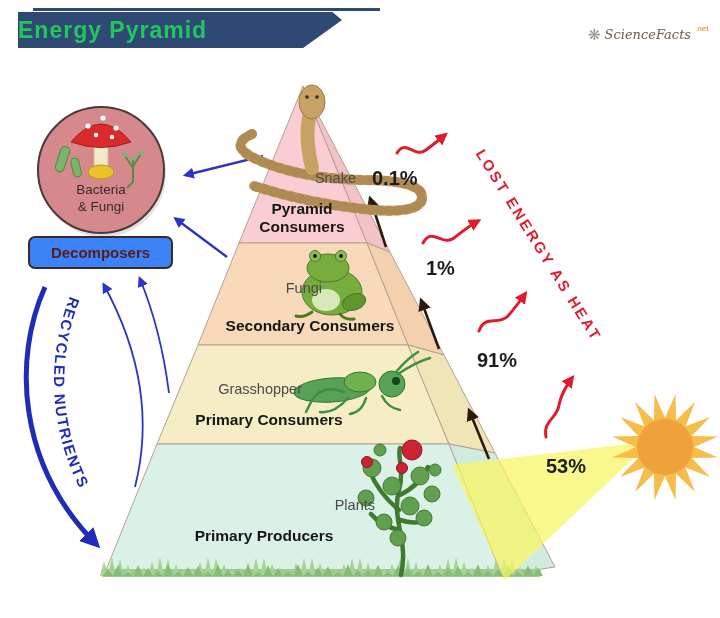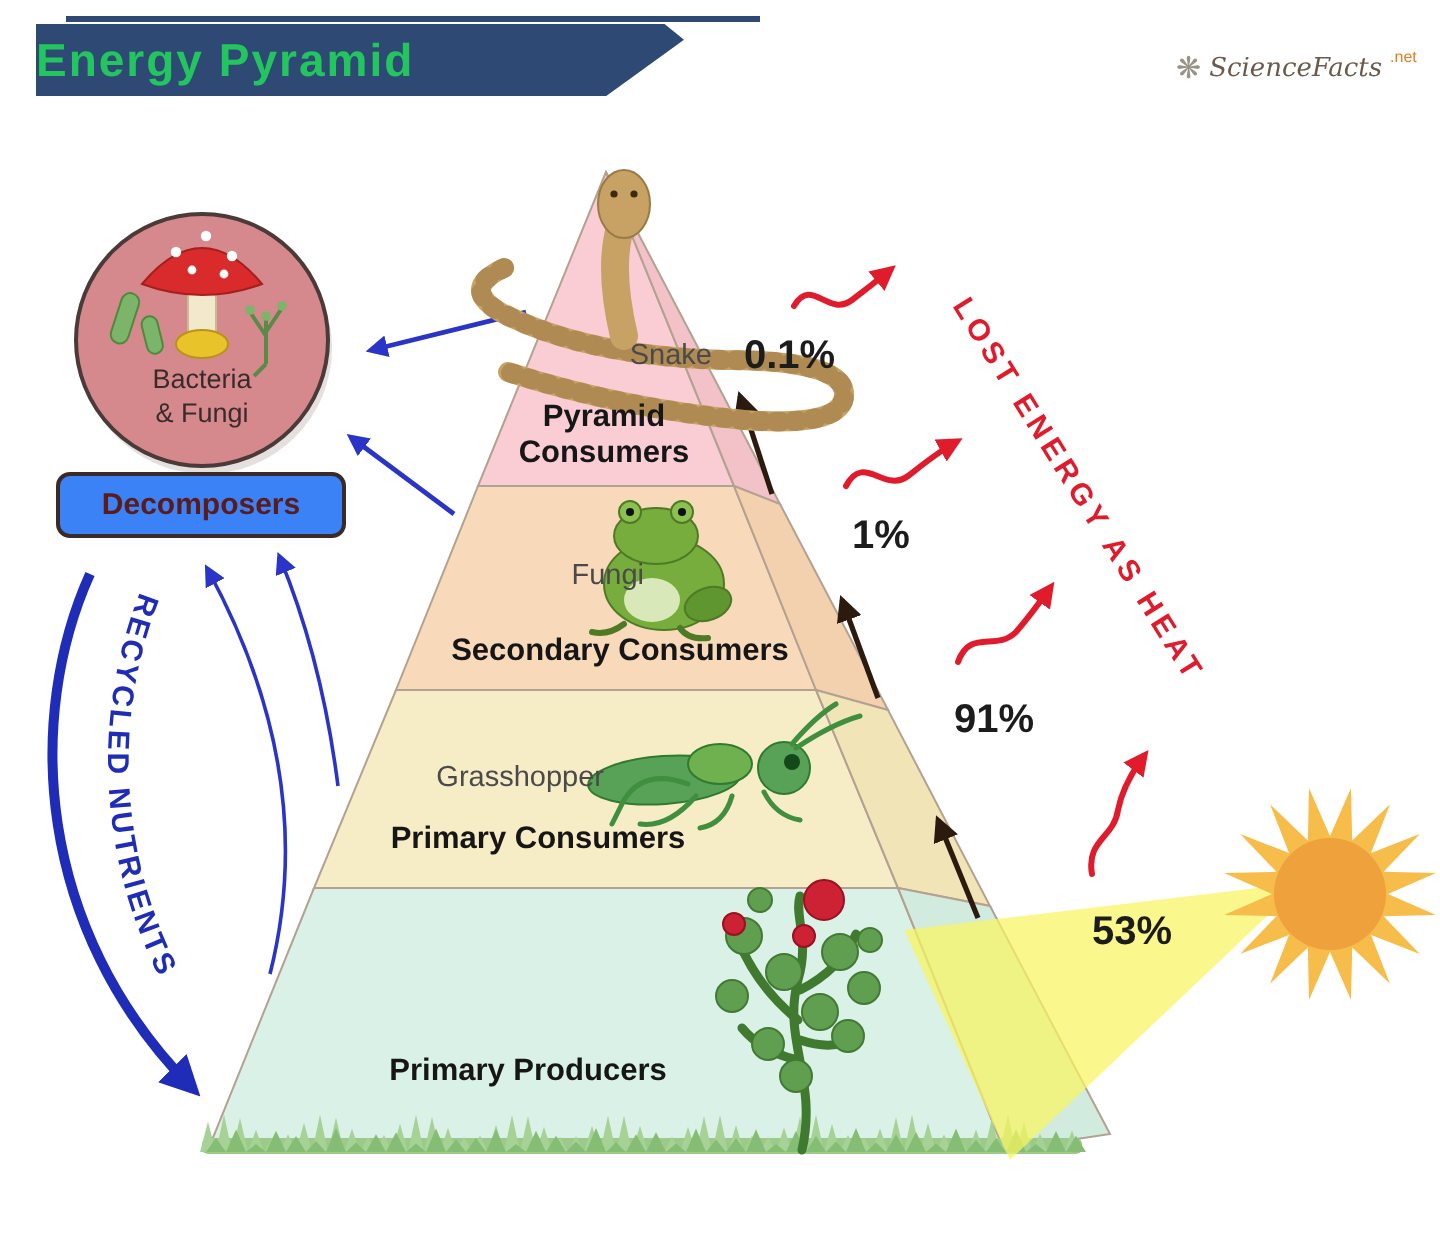--- a/index.html
+++ b/index.html
@@ -195,20 +195,21 @@
       <circle cx="402" cy="468" r="5.5" fill="#cc2233" stroke="#991122"></circle>
     </g>
   </svg>
 
   <div class="lbl organism" style="left:236px;top:170px;">Snake</div>
   <div class="lbl tierbold narrow" style="left:242px;top:200px;">Pyramid Consumers</div>
   <div class="lbl organism" style="left:202px;top:280px;">Fungi</div>
   <div class="lbl tierbold" style="left:210px;top:317px;">Secondary Consumers</div>
   <div class="lbl organism" style="left:182px;top:381px;">Grasshopper</div>
   <div class="lbl tierbold" style="left:169px;top:411px;">Primary Consumers</div>
+  <div class="lbl organism" style="left:255px;top:497px;">Plants</div>
   <div class="lbl tierbold" style="left:164px;top:527px;">Primary Producers</div>
 
   <div class="pct" style="left:372px;top:167px;">0.1%</div>
   <div class="pct" style="left:426px;top:257px;">1%</div>
   <div class="pct" style="left:477px;top:349px;">91%</div>
   <div class="pct" style="left:546px;top:455px;">53%</div>
 
   <div class="bacteria">
     <div>Bacteria</div>
     <div>&amp; Fungi</div>

